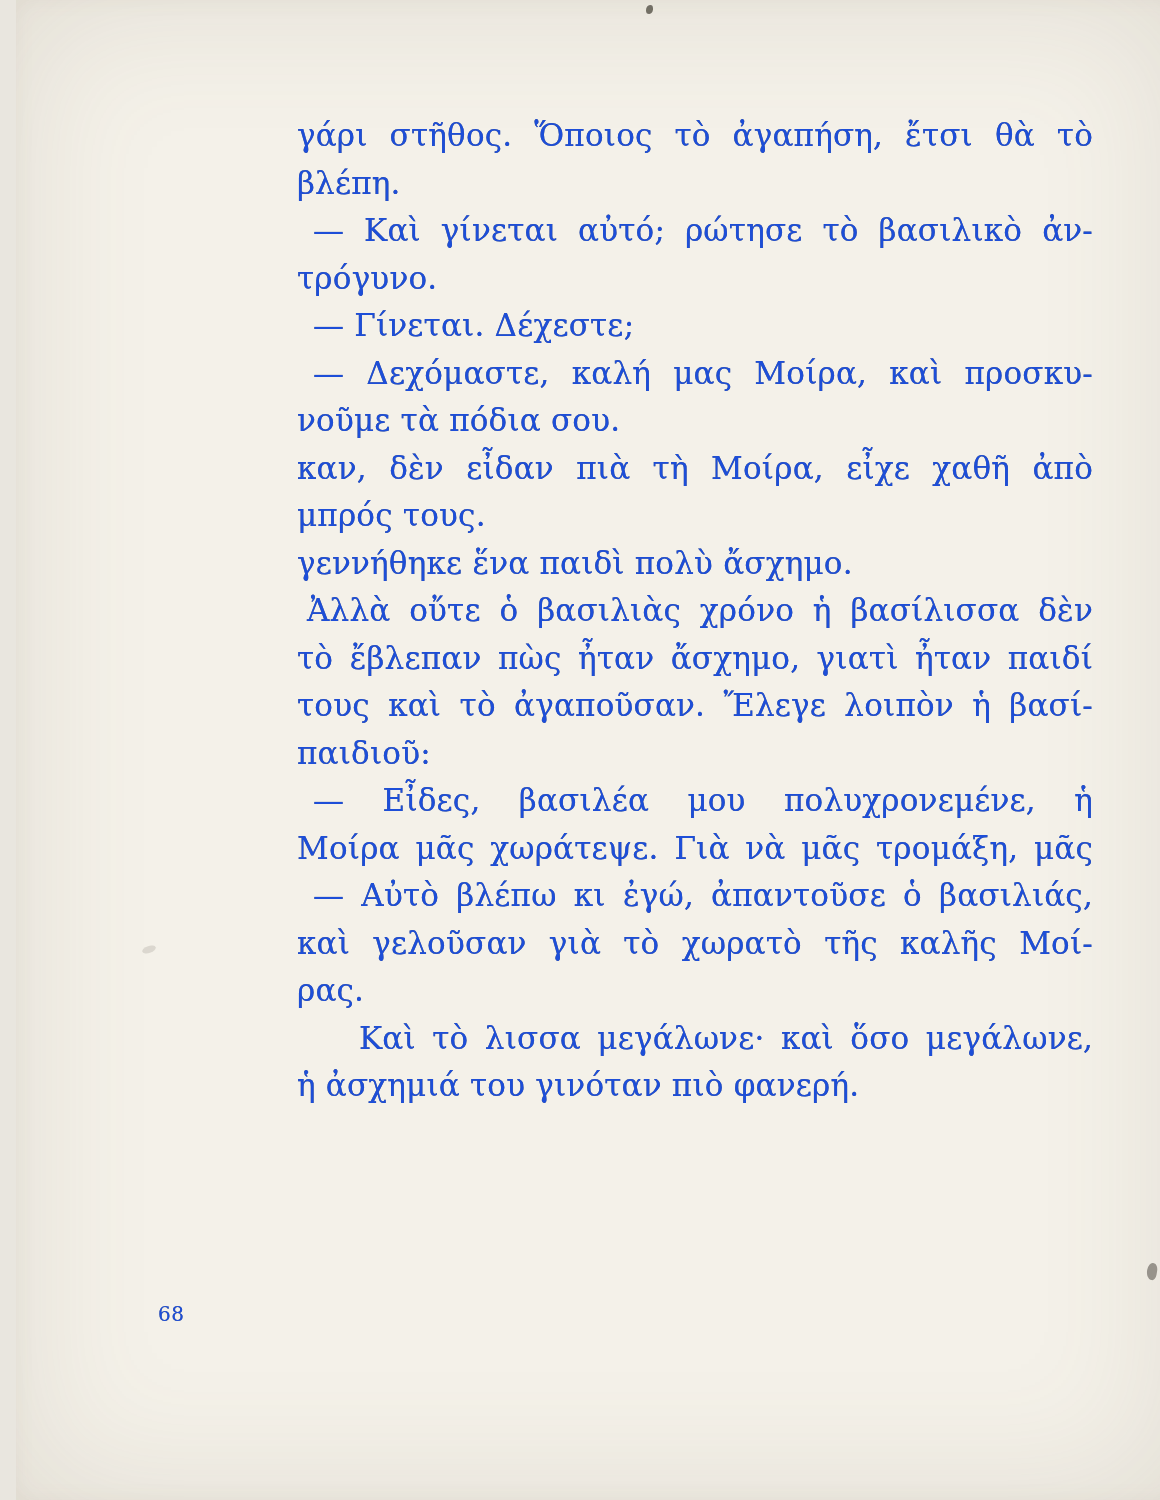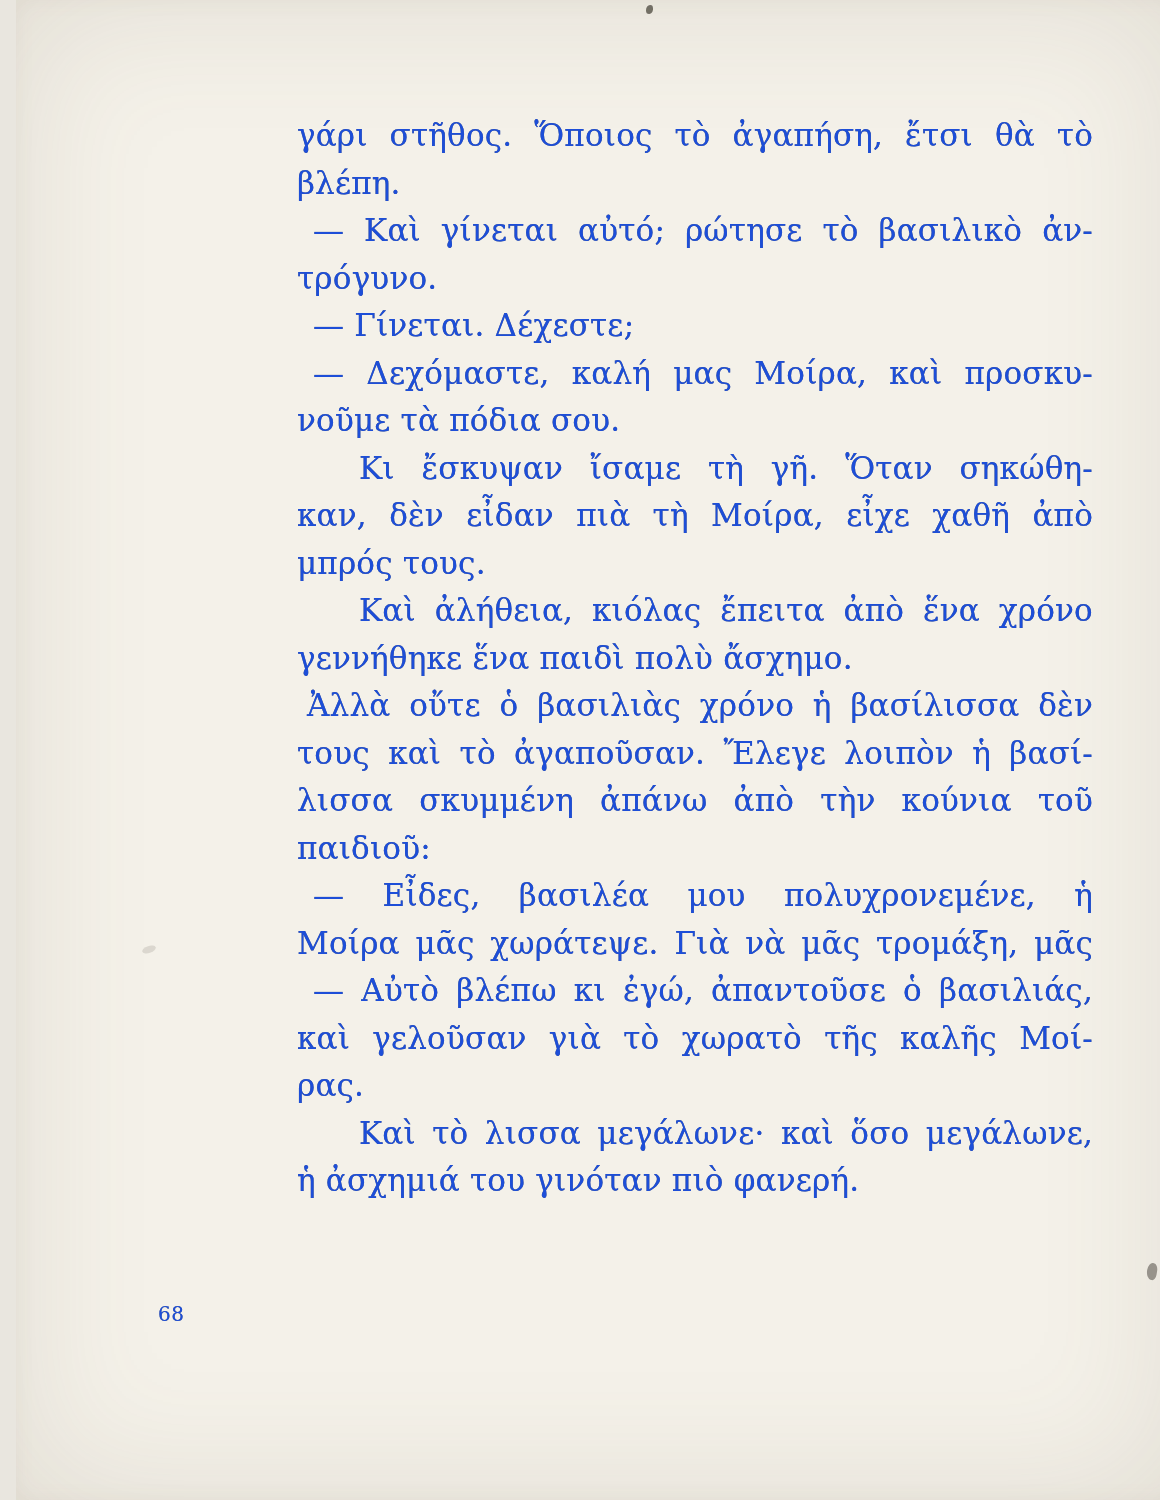--- a/index.html
+++ b/index.html
@@ -112,34 +112,32 @@
     <div class="para">
       <div class="line ind-sm para-end">— Γίνεται. Δέχεστε;</div>
     </div>
 
     <div class="para">
       <div class="line ind-sm">— Δεχόμαστε, καλή μας Μοίρα, καὶ προσκυ-</div>
       <div class="line para-end">νοῦμε τὰ πόδια σου.</div>
     </div>
 
     <div class="para">
-      <div class="line ind-lg">Κι ἔσκυψαν ἴσαμε τὴ γῆ. Ὅταν σηκώθη-</div>
       <div class="line">καν, δὲν εἶδαν πιὰ τὴ Μοίρα, εἶχε χαθῆ ἀπὸ</div>
       <div class="line para-end">μπρός τους.</div>
     </div>
 
     <div class="para">
-      <div class="line ind-lg">Καὶ ἀλήθεια, κιόλας ἔπειτα ἀπὸ ἕνα χρόνο</div>
       <div class="line para-end">γεννήθηκε ἕνα παιδὶ πολὺ ἄσχημο.</div>
     </div>
 
     <div class="para">
       <div class="line ind-xs">Ἀλλὰ οὔτε ὁ βασιλιὰς χρόνο ἡ βασίλισσα δὲν</div>
+      <div class="line">τὸ ἔβλεπαν πὼς ἦταν ἄσχημο, γιατὶ ἦταν παιδί</div>
       <div class="line">τους καὶ τὸ ἀγαποῦσαν. Ἔλεγε λοιπὸν ἡ βασί-</div>
-      <div class="line">λισσα σκυμμένη ἀπάνω ἀπὸ τὴν κούνια τοῦ</div>
       <div class="line para-end">παιδιοῦ:</div>
     </div>
 
     <div class="para">
       <div class="line ind-sm">— Εἶδες, βασιλέα μου πολυχρονεμένε, ἡ</div>
       <div class="line">Μοίρα μᾶς χωράτεψε. Γιὰ νὰ μᾶς τρομάξη, μᾶς</div>
     </div>
 
     <div class="para">
       <div class="line ind-sm">— Αὐτὸ βλέπω κι ἐγώ, ἀπαντοῦσε ὁ βασιλιάς,</div>

